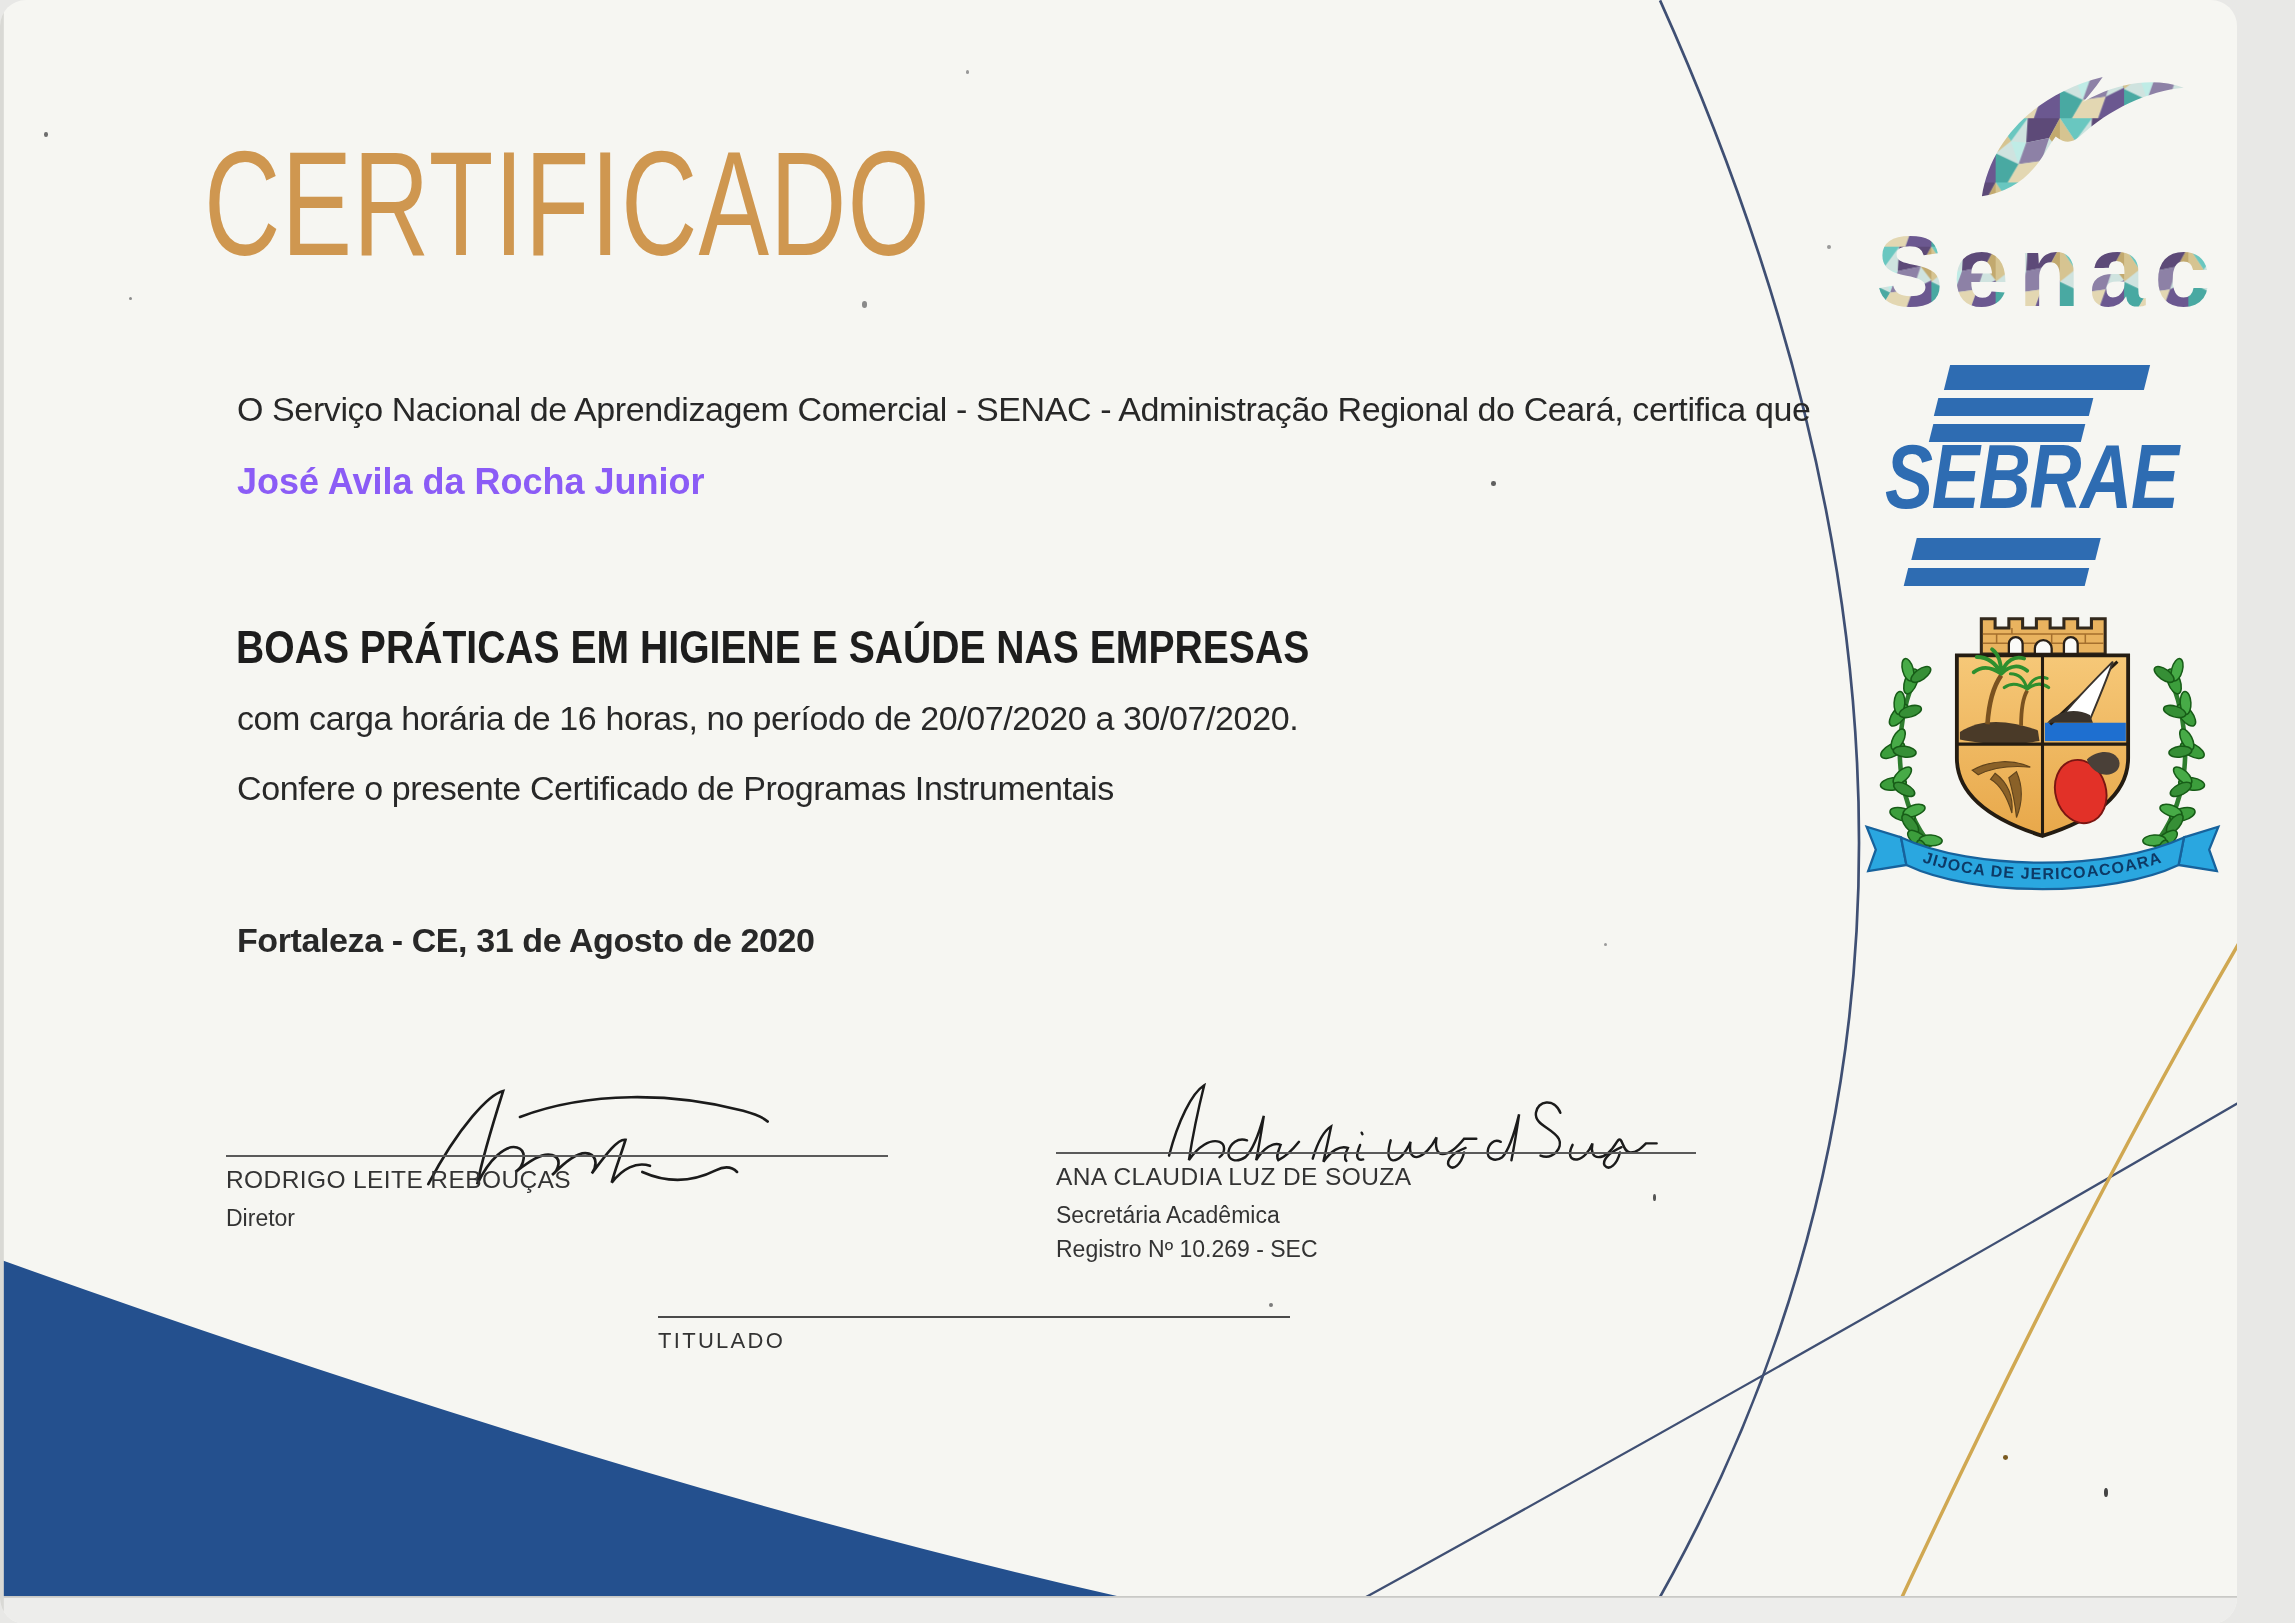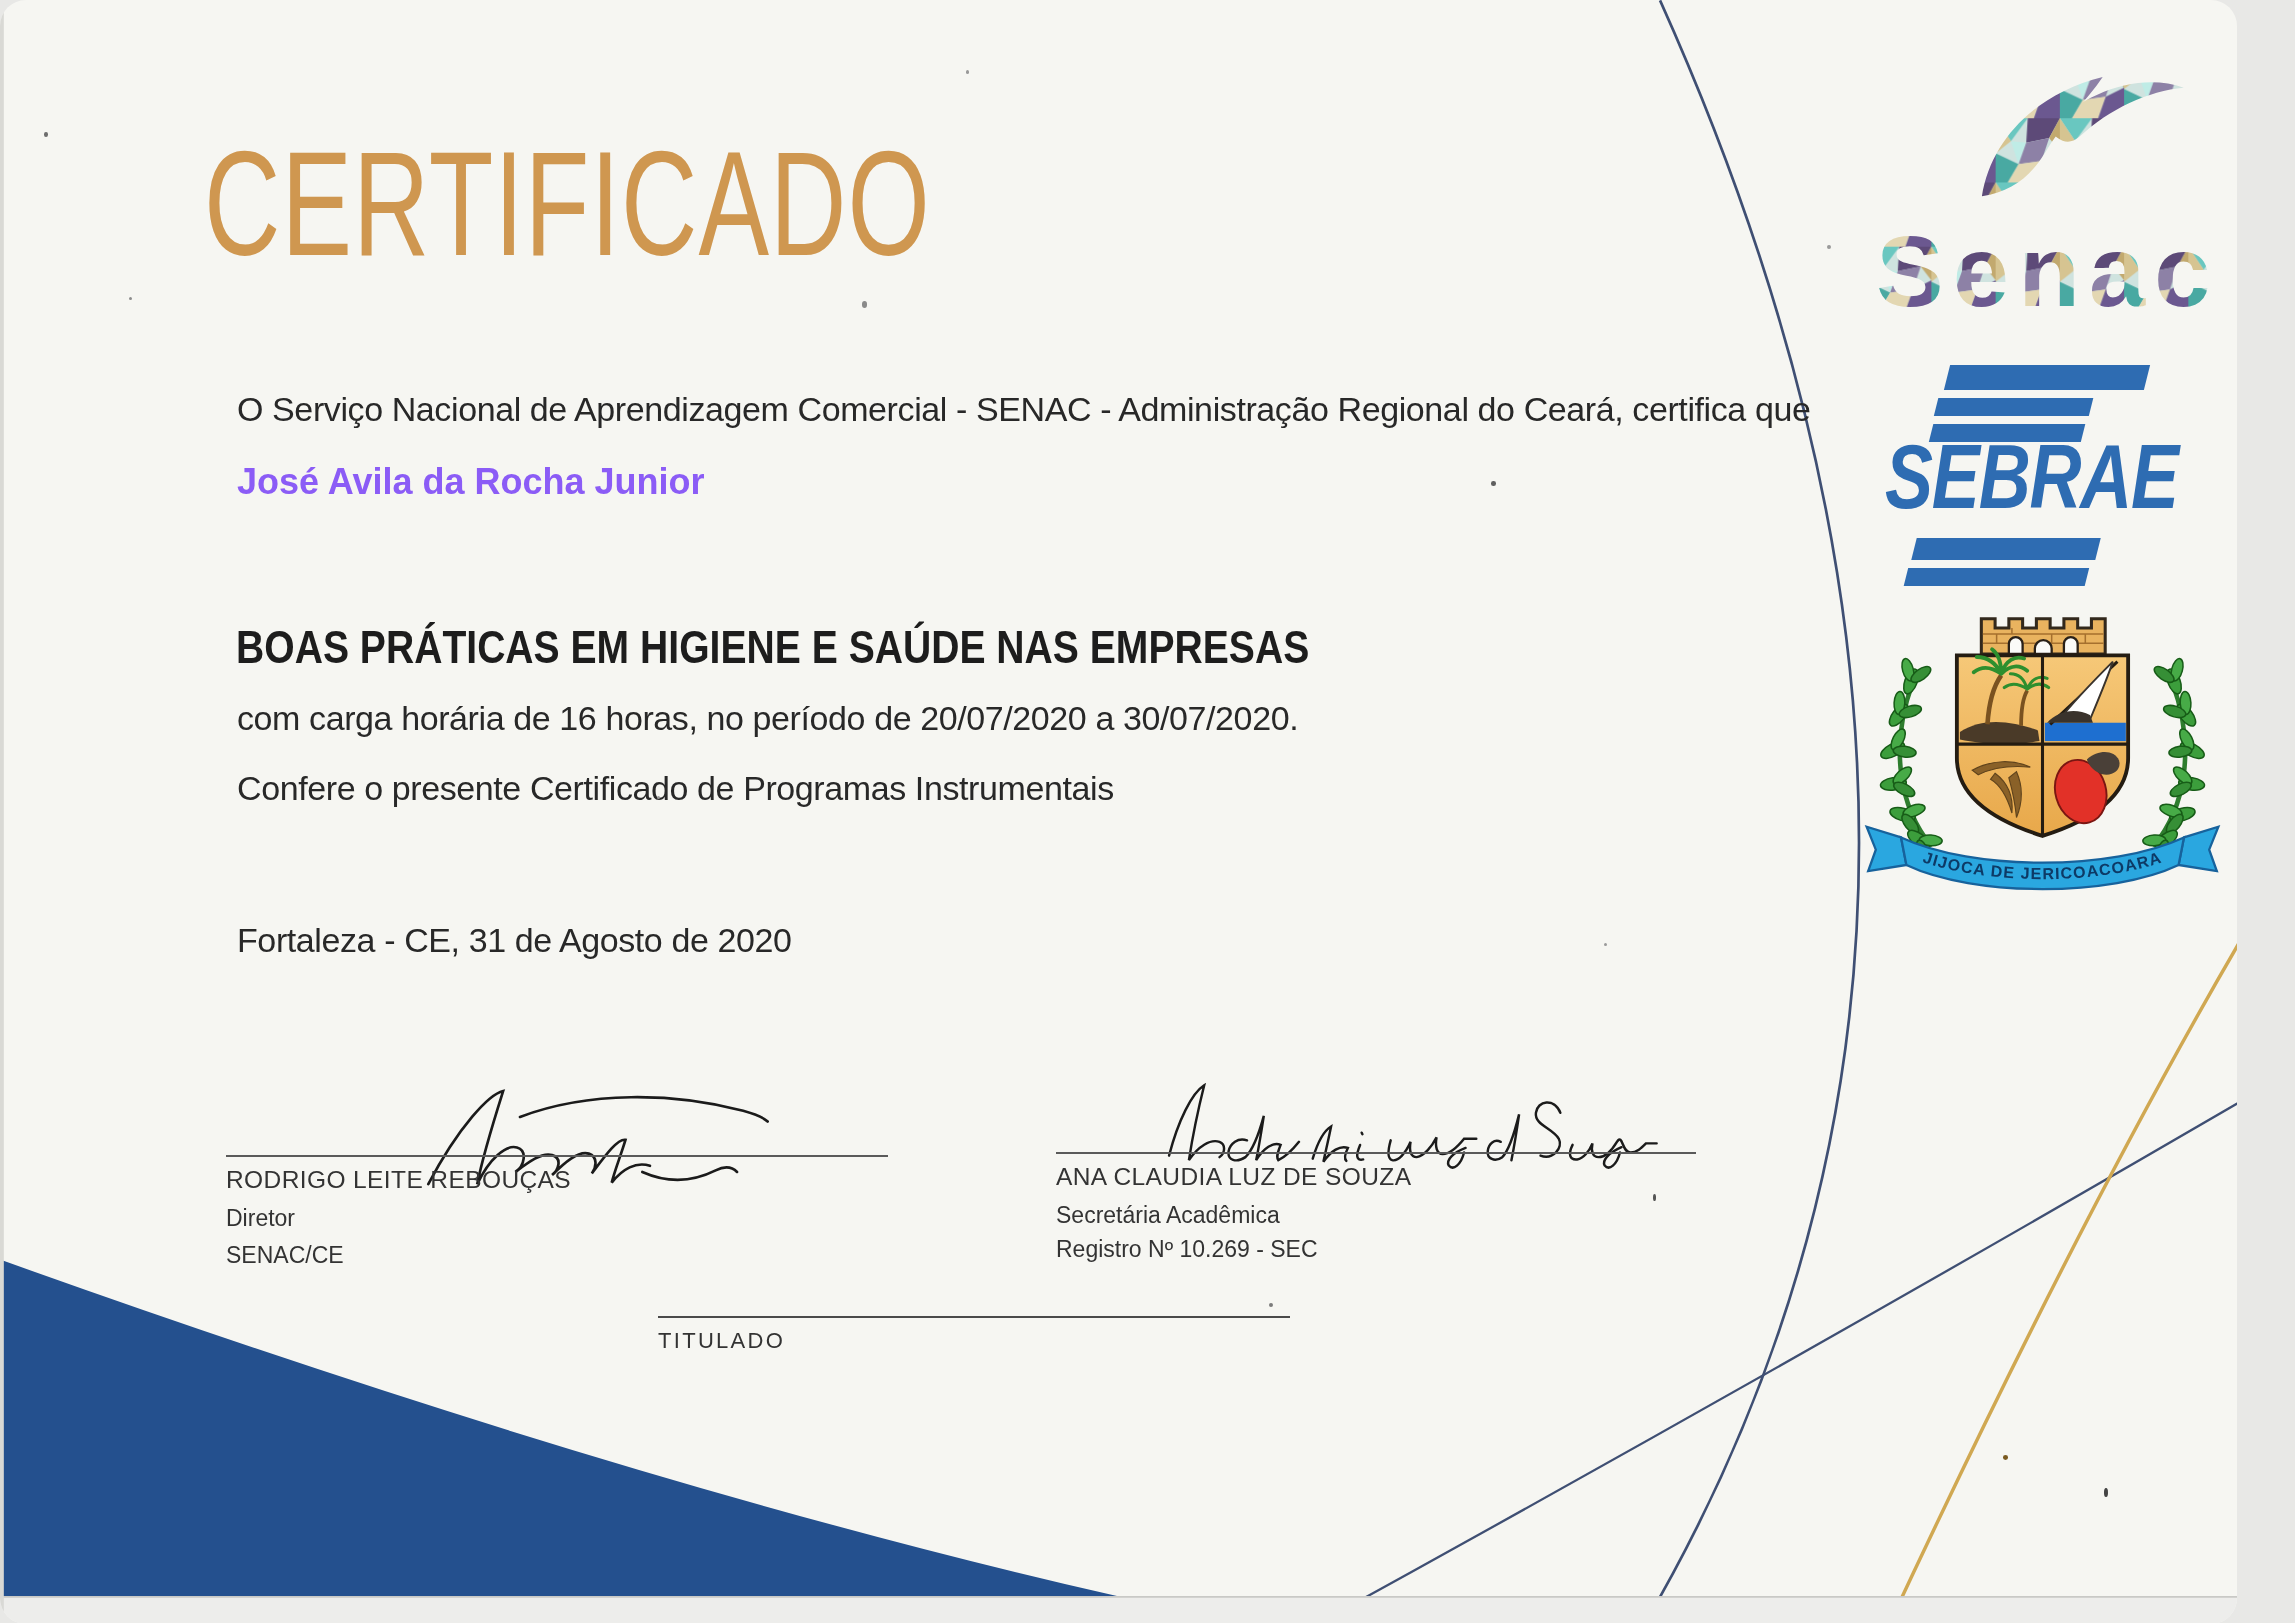--- a/index.html
+++ b/index.html
@@ -37,34 +37,33 @@
     <rect x="0" y="0" width="5" height="2122" fill="#d9d9d5"></rect>
   </svg>
 
   <div class="abs title" style="left:204px;top:129px;">CERTIFICADO</div>
 
   <div class="abs body-line" style="left:237px;top:389px;">O Serviço Nacional de Aprendizagem Comercial - SENAC - Administração Regional do Ceará, certifica que</div>
   <div class="abs name-line" style="left:237px;top:461px;">José Avila da Rocha Junior</div>
   <div class="abs course-line" style="left:236px;top:620px;">BOAS PRÁTICAS EM HIGIENE E SAÚDE NAS EMPRESAS</div>
   <div class="abs body-line" style="left:237px;top:698px;">com carga horária de 16 horas, no período de 20/07/2020 a 30/07/2020.</div>
   <div class="abs body-line" style="left:237px;top:768px;">Confere o presente Certificado de Programas Instrumentais</div>
-  <div class="abs body-line" style="left:237px;top:920px;">Fortaleza - CE, 31 de Agosto de 2020</div>
+  <div class="abs body-line" style="left:237px;top:920px;font-weight:bold;">Fortaleza - CE, 31 de Agosto de 2020</div>
 
   <svg class="abs" style="left:413px;top:1077px;" width="428" height="115" viewBox="0 0 560 150">
     <g fill="none" stroke="#1b1b1b" stroke-width="3.5" stroke-linecap="round">
       <path d="M 140 52 C 230 18 340 20 432 44 C 450 49 460 54 464 58"></path>
       <path d="M 20 140 C 60 64 100 22 118 18 C 106 56 92 100 84 140 C 100 106 122 88 136 92 C 150 96 146 116 134 124 C 150 112 168 98 182 102 C 196 106 190 122 182 128 C 198 112 216 96 230 100 C 242 104 240 118 234 126 C 252 102 268 80 278 82 C 272 102 264 122 260 138 C 274 120 292 110 310 116"></path>
       <path d="M 300 124 C 336 140 368 136 396 122 C 408 116 418 118 424 124"></path>
     </g>
   </svg>
   <div class="abs rule" style="left:226px;top:1155px;width:662px;"></div>
   <div class="abs sig-block" style="left:226px;top:1166px;width:662px;">
     <div class="sig-name">RODRIGO LEITE REBOUÇAS</div>
     <div class="sig-sub">Diretor</div>
-    <div class="sig-sub">SENAC/CE</div>
   </div>
 
   <svg class="abs" style="left:1155px;top:1070px;" width="505" height="107" viewBox="0 0 660 140">
     <g fill="none" stroke="#1b1b1b" stroke-width="3.2" stroke-linecap="round">
       <path d="M 18 112 C 30 66 48 30 64 20 C 56 52 48 92 44 118 C 56 100 72 90 84 94 C 92 97 92 108 84 114"></path>
       <path d="M 120 92 C 108 88 98 96 96 106 C 94 118 106 122 118 114 C 128 104 136 82 142 60 C 138 86 134 108 132 118 C 142 102 154 94 164 98 C 160 108 158 114 161 118 C 170 114 180 104 188 94"></path>
       <path d="M 206 116 C 212 96 220 80 230 74 C 226 94 222 110 220 120 C 230 106 242 98 252 102 C 248 110 247 116 250 119"></path>
       <path d="M 268 98 C 262 112 263 119 272 117 M 270 82 L 271 84"></path>
       <path d="M 308 92 C 304 106 304 116 310 118 C 318 120 328 108 334 94 C 332 106 334 114 342 114 C 352 112 362 100 368 88 C 366 100 368 110 376 110 C 386 110 396 100 404 90 L 420 90"></path>
       <path d="M 404 108 C 400 124 390 132 384 125 C 380 118 390 108 406 102"></path>

